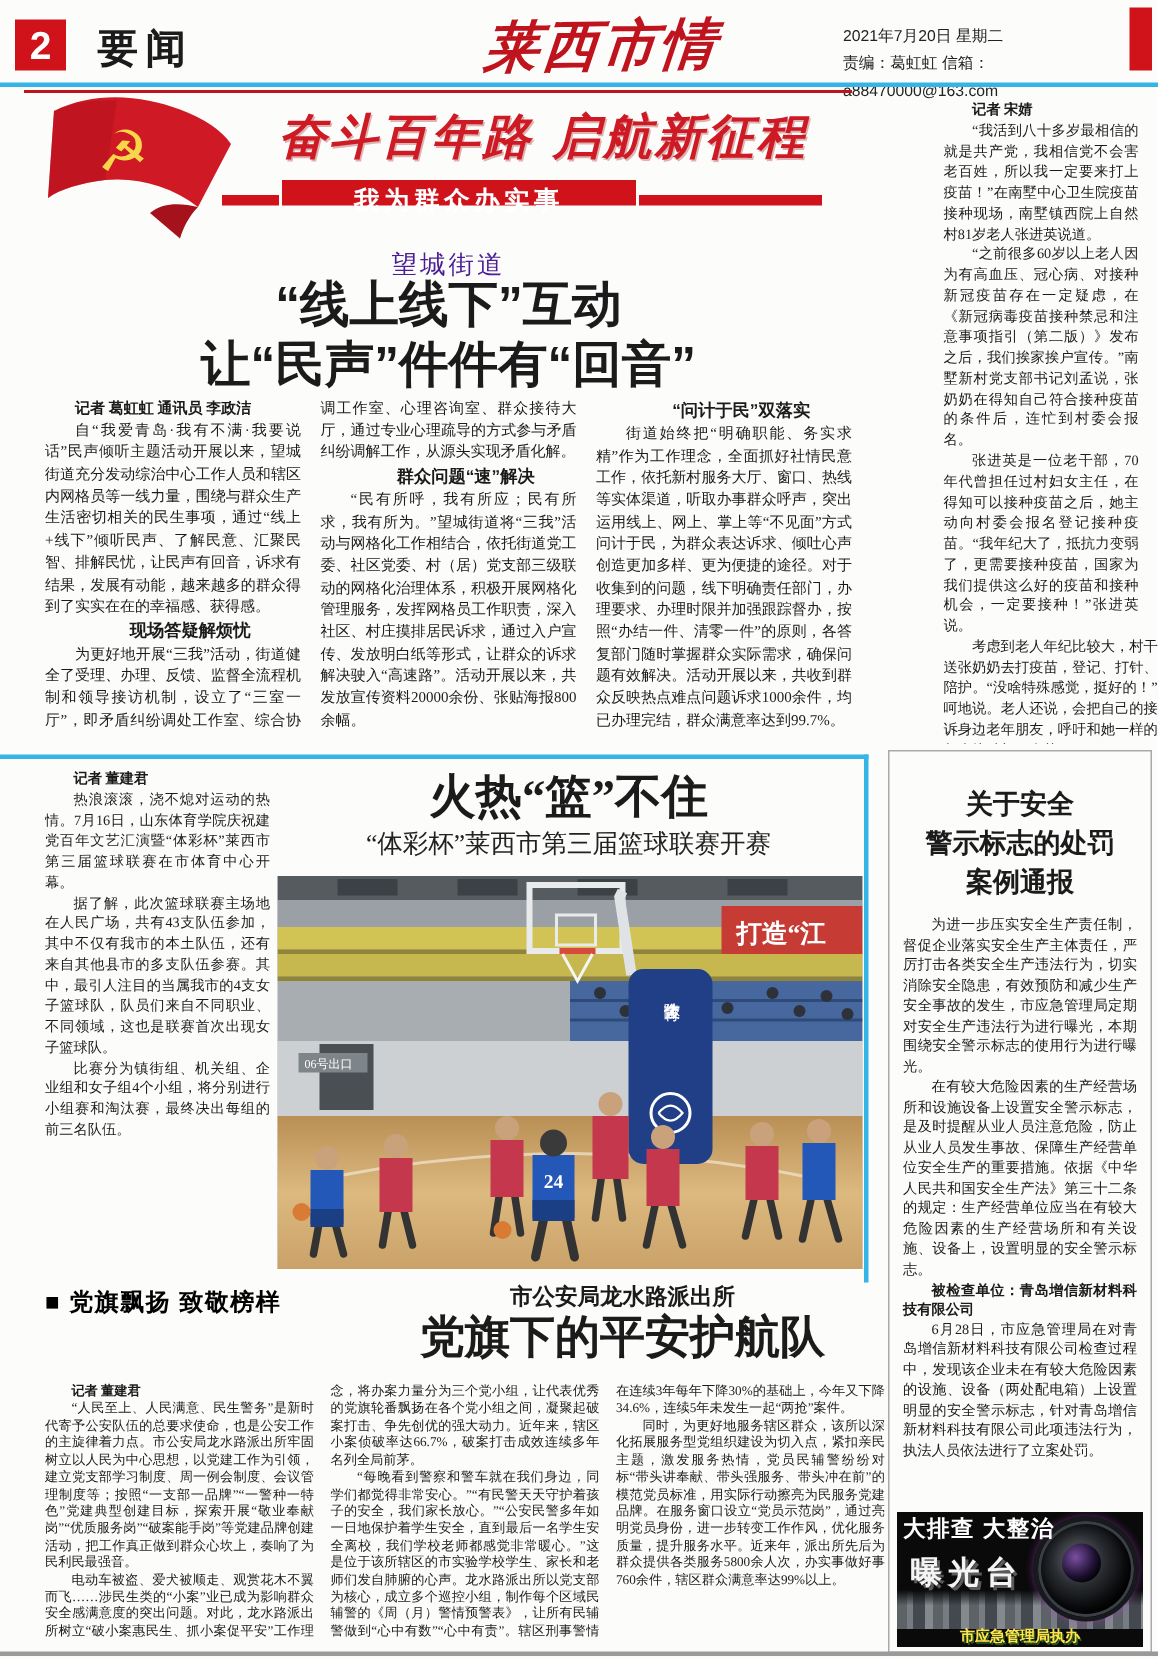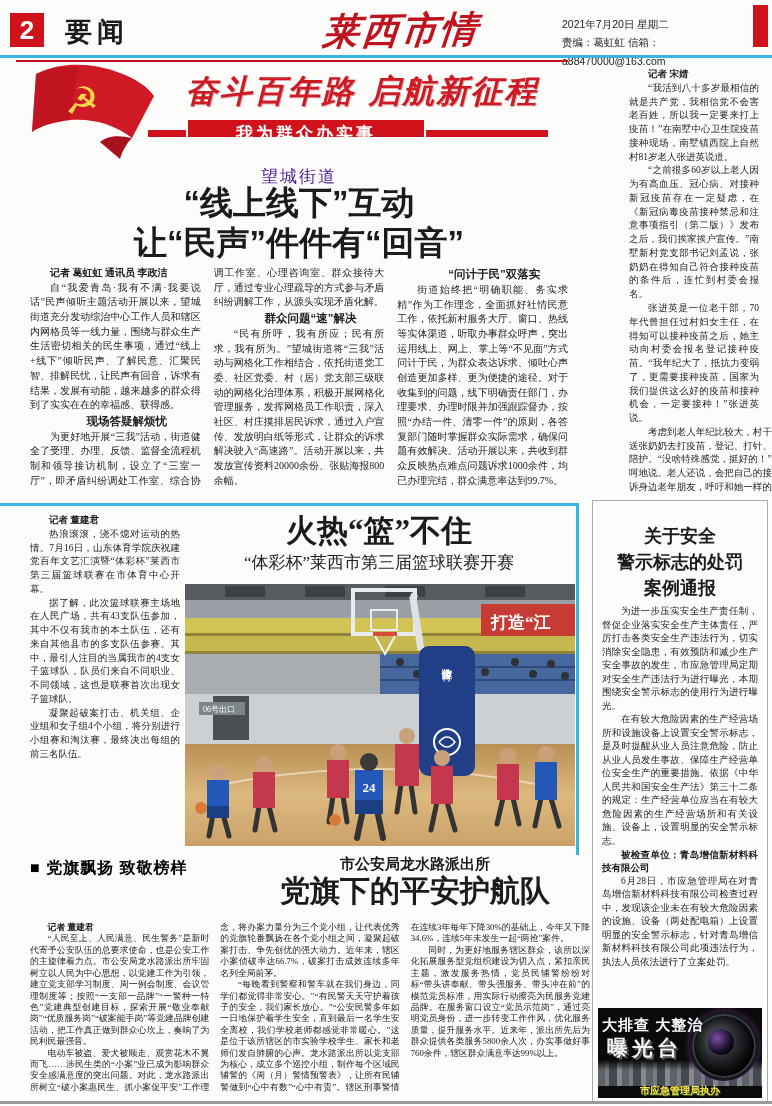--- a/index.html
+++ b/index.html
@@ -56,25 +56,25 @@
            text-align:justify;overflow:hidden;}
   .a3-head{left:185px;top:510px;width:388px;text-align:center;font-weight:bold;font-size:31px;
            font-family:Liberation Serif, serif;}
   .a3-sub{left:185px;top:551px;width:388px;text-align:center;font-size:17px;color:#222;}
   .photo{left:185px;top:584px;width:390px;height:262px;background:#b9bec2;}
   
   .a4{left:592px;top:500px;width:176px;height:602px;border:1px solid #a9a9a9;
       box-sizing:border-box;padding:22px 9px 0 9px;font-size:9.5px;line-height:1.42;
       text-align:justify;background:#fcfcfa;}
   .a4-title{text-align:center;font-weight:bold;font-size:18px;line-height:1.45;
-            font-family:"Liberation Sans",sans-serif;margin-bottom:4px;}
+            font-family:"Liberation Sans",sans-serif;margin-bottom:10px;}
   .a4 .lead{font-weight:bold;font-family:"Liberation Sans",sans-serif;}
   
   .expose{left:598px;top:1008px;width:164px;height:90px;background:#0a0a0a;overflow:hidden;}
-  .expose-title{color:#fff;font-weight:bold;font-size:15px;padding:8px 0 0 4px;
+  .expose-title{color:#fff;font-weight:bold;font-size:15px;padding:2px 0 0 4px;
                 font-family:"Liberation Sans",sans-serif;letter-spacing:1px;position:relative;z-index:3;}
   .expose-big{position:absolute;left:9px;top:26px;color:#f4f4f4;font-size:21px;font-weight:bold;
               letter-spacing:4px;text-shadow:2px 2px 0 #5a5a5a;z-index:3;
               font-family:"Liberation Sans",sans-serif;}
   .expose-lens{position:absolute;right:3px;top:3px;width:64px;height:64px;border-radius:50%;
                background:radial-gradient(circle at 42% 40%,#6a6f76 0%,#2a2d31 32%,#0c0d0f 58%,#000 72%);
                border:3px solid #17191c;box-shadow:inset 0 0 0 2px #3a3f45,inset 0 0 10px #000,
                0 0 6px rgba(170,70,200,.55);z-index:2;}
   .expose-lens:after{content:"";position:absolute;left:16px;top:15px;width:26px;height:26px;
                border-radius:50%;background:radial-gradient(circle at 35% 35%,#7b4fa0 0%,#1b1030 55%,#000 80%);}
@@ -147,21 +147,21 @@
   <p>考虑到老人年纪比较大，村干部开车接送张奶奶去打疫苗，登记、打针、留观全程陪护。“没啥特殊感觉，挺好的！”老人乐呵呵地说。老人还说，会把自己的接种体验告诉身边老年朋友，呼吁和她一样的健康老人都来接种新冠疫苗。</p>
 </div>
 
 <div class="abs rule-cyan-mid"></div>
 <div class="abs rule-cyan-vert"></div>
 
 <div class="abs a3-left">
   <p class="byline">记者 董建君</p>
   <p>热浪滚滚，浇不熄对运动的热情。7月16日，山东体育学院庆祝建党百年文艺汇演暨“体彩杯”莱西市第三届篮球联赛在市体育中心开幕。</p>
   <p>据了解，此次篮球联赛主场地在人民广场，共有43支队伍参加，其中不仅有我市的本土队伍，还有来自其他县市的多支队伍参赛。其中，最引人注目的当属我市的4支女子篮球队，队员们来自不同职业、不同领域，这也是联赛首次出现女子篮球队。</p>
-  <p>凝聚起破案打击、机关组、企业组和女子组4个小组，将分别进行小组赛和淘汰赛，最终决出每组的前三名队伍。</p>
+  <p>比赛分为镇街组、机关组、企业组和女子组4个小组，将分别进行小组赛和淘汰赛，最终决出每组的前三名队伍。</p>
 </div>
 <div class="abs a3-head">火热“篮”不住</div>
 <div class="abs a3-sub">“体彩杯”莱西市第三届篮球联赛开赛</div>
 
 <div class="abs photo">
   <svg width="390" height="262" viewBox="0 0 390 262">
     <rect x="0" y="0" width="390" height="110" fill="#a8adb2"></rect>
     <rect x="0" y="0" width="390" height="16" fill="#565b60"></rect>
     <rect x="0" y="16" width="390" height="18" fill="#9aa0a5"></rect>
     <rect x="40" y="2" width="40" height="11" fill="#3c4146"></rect>

